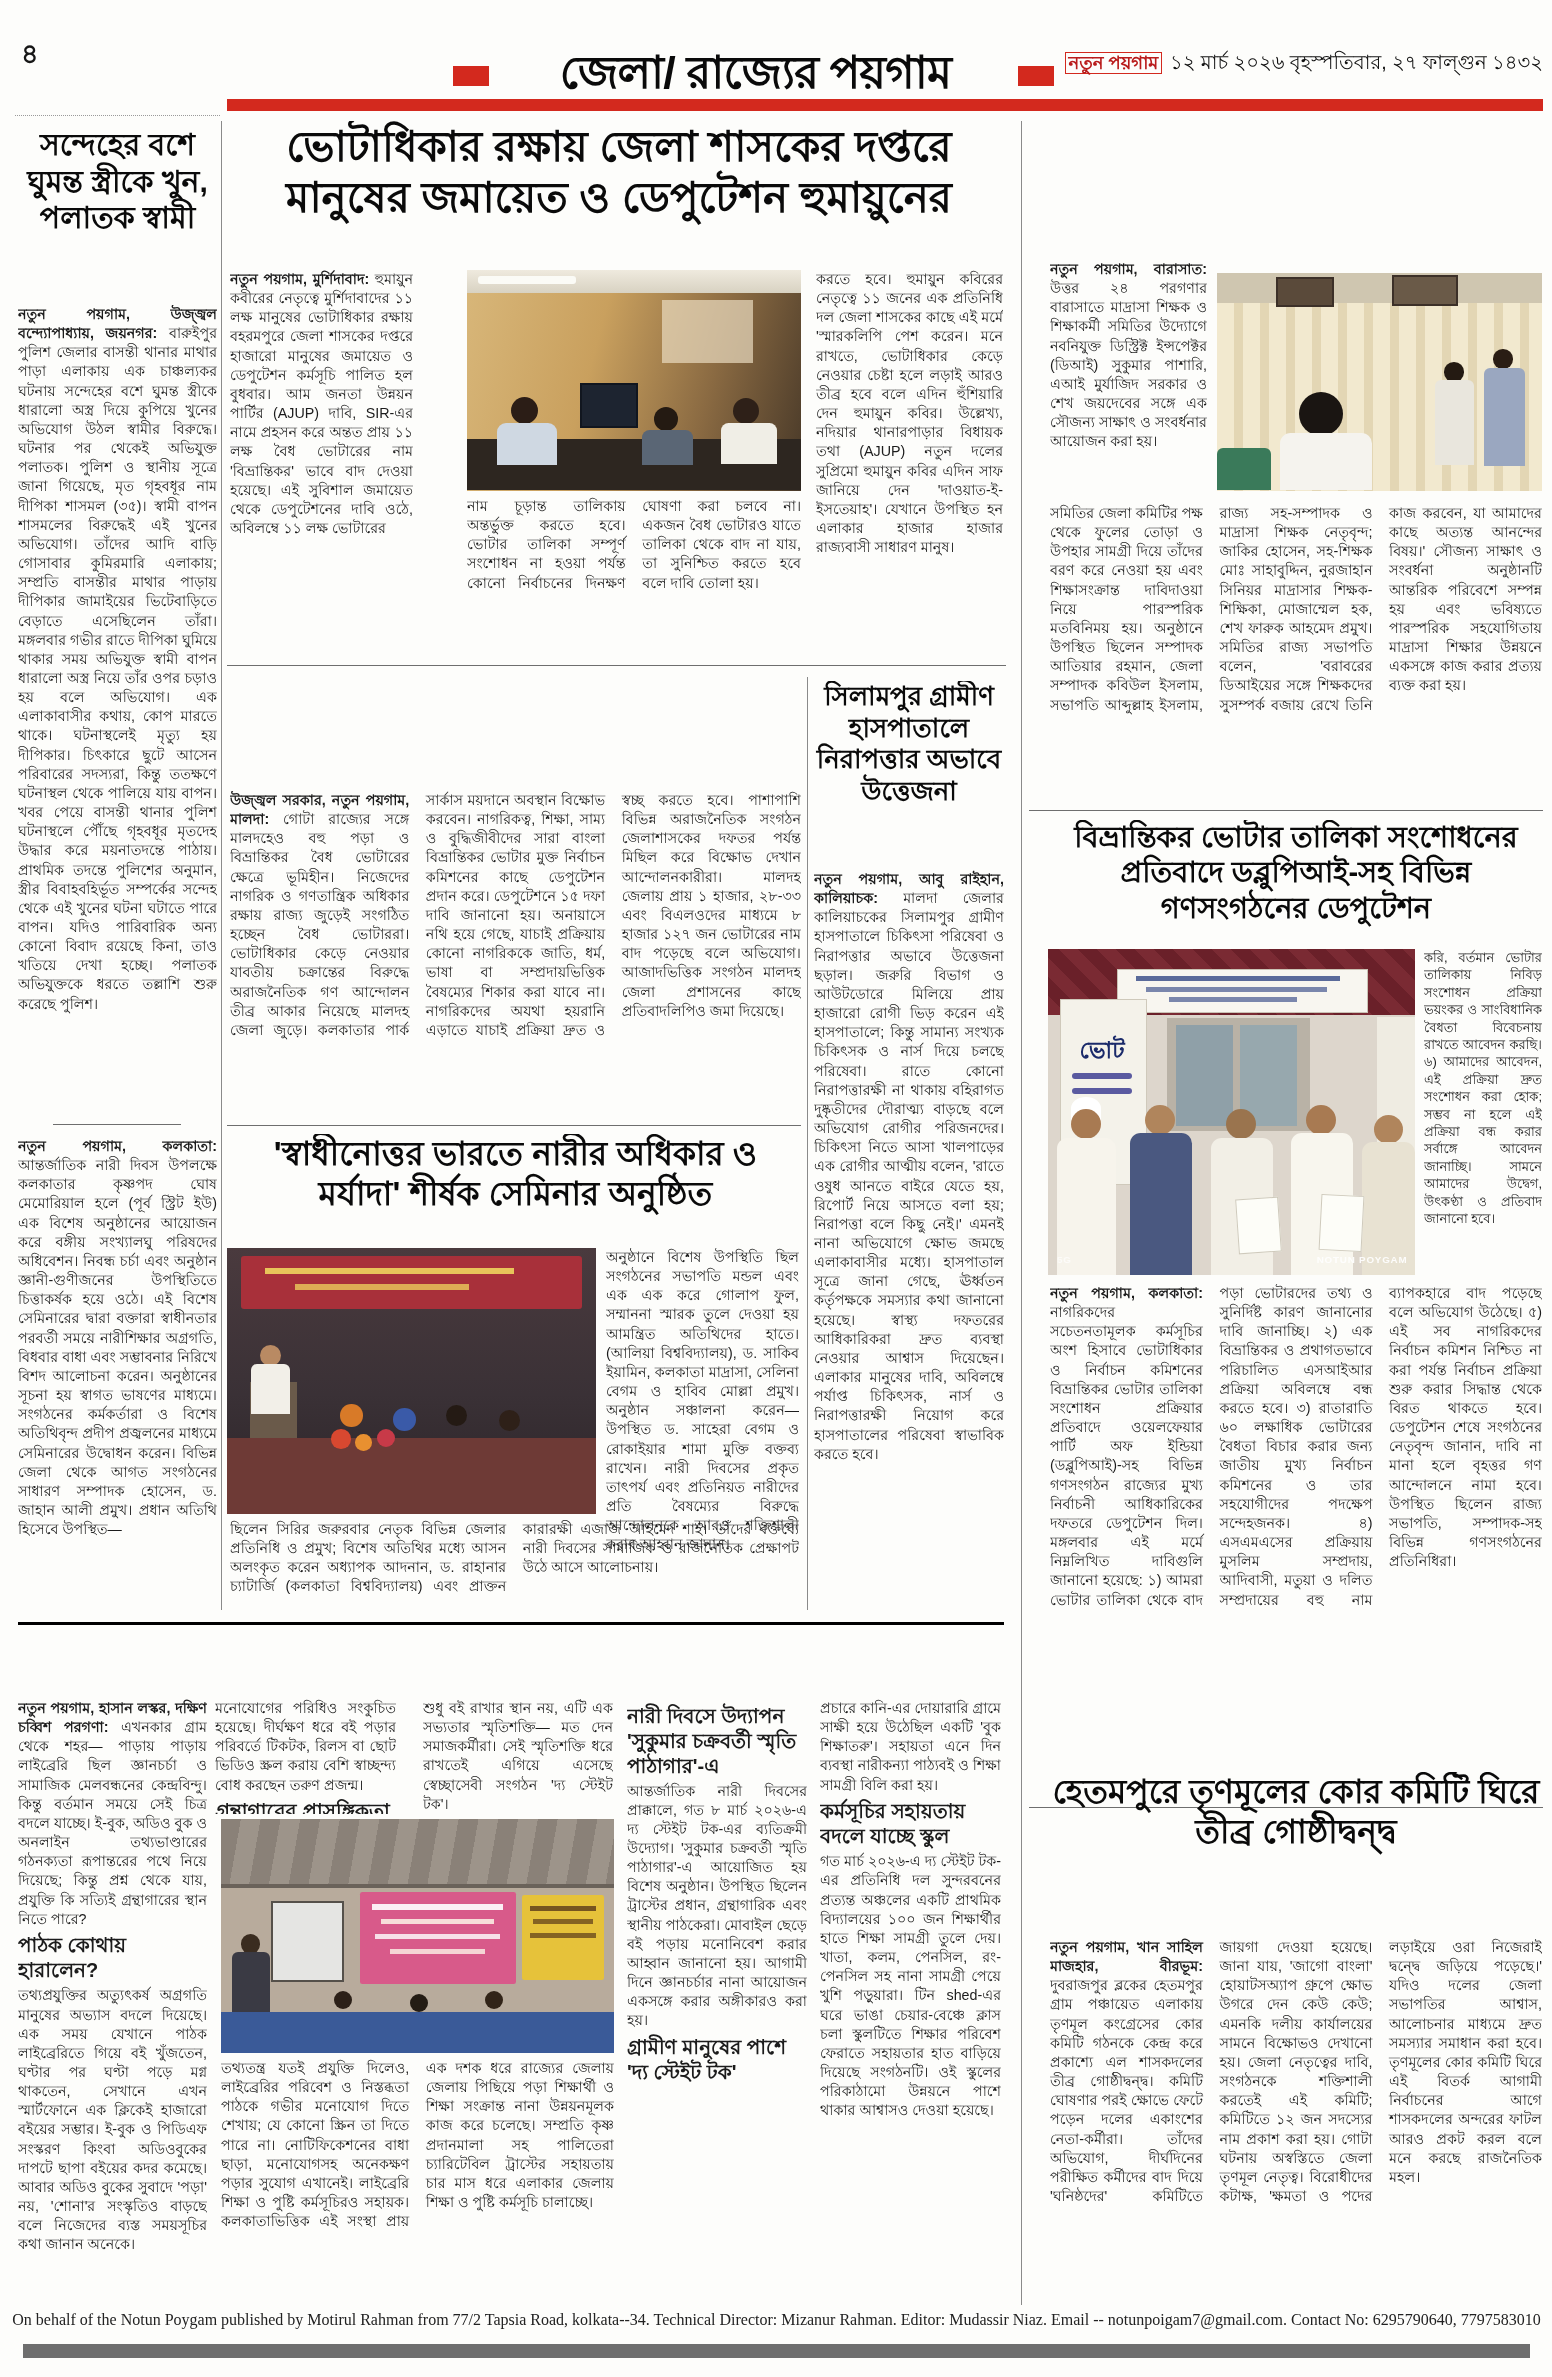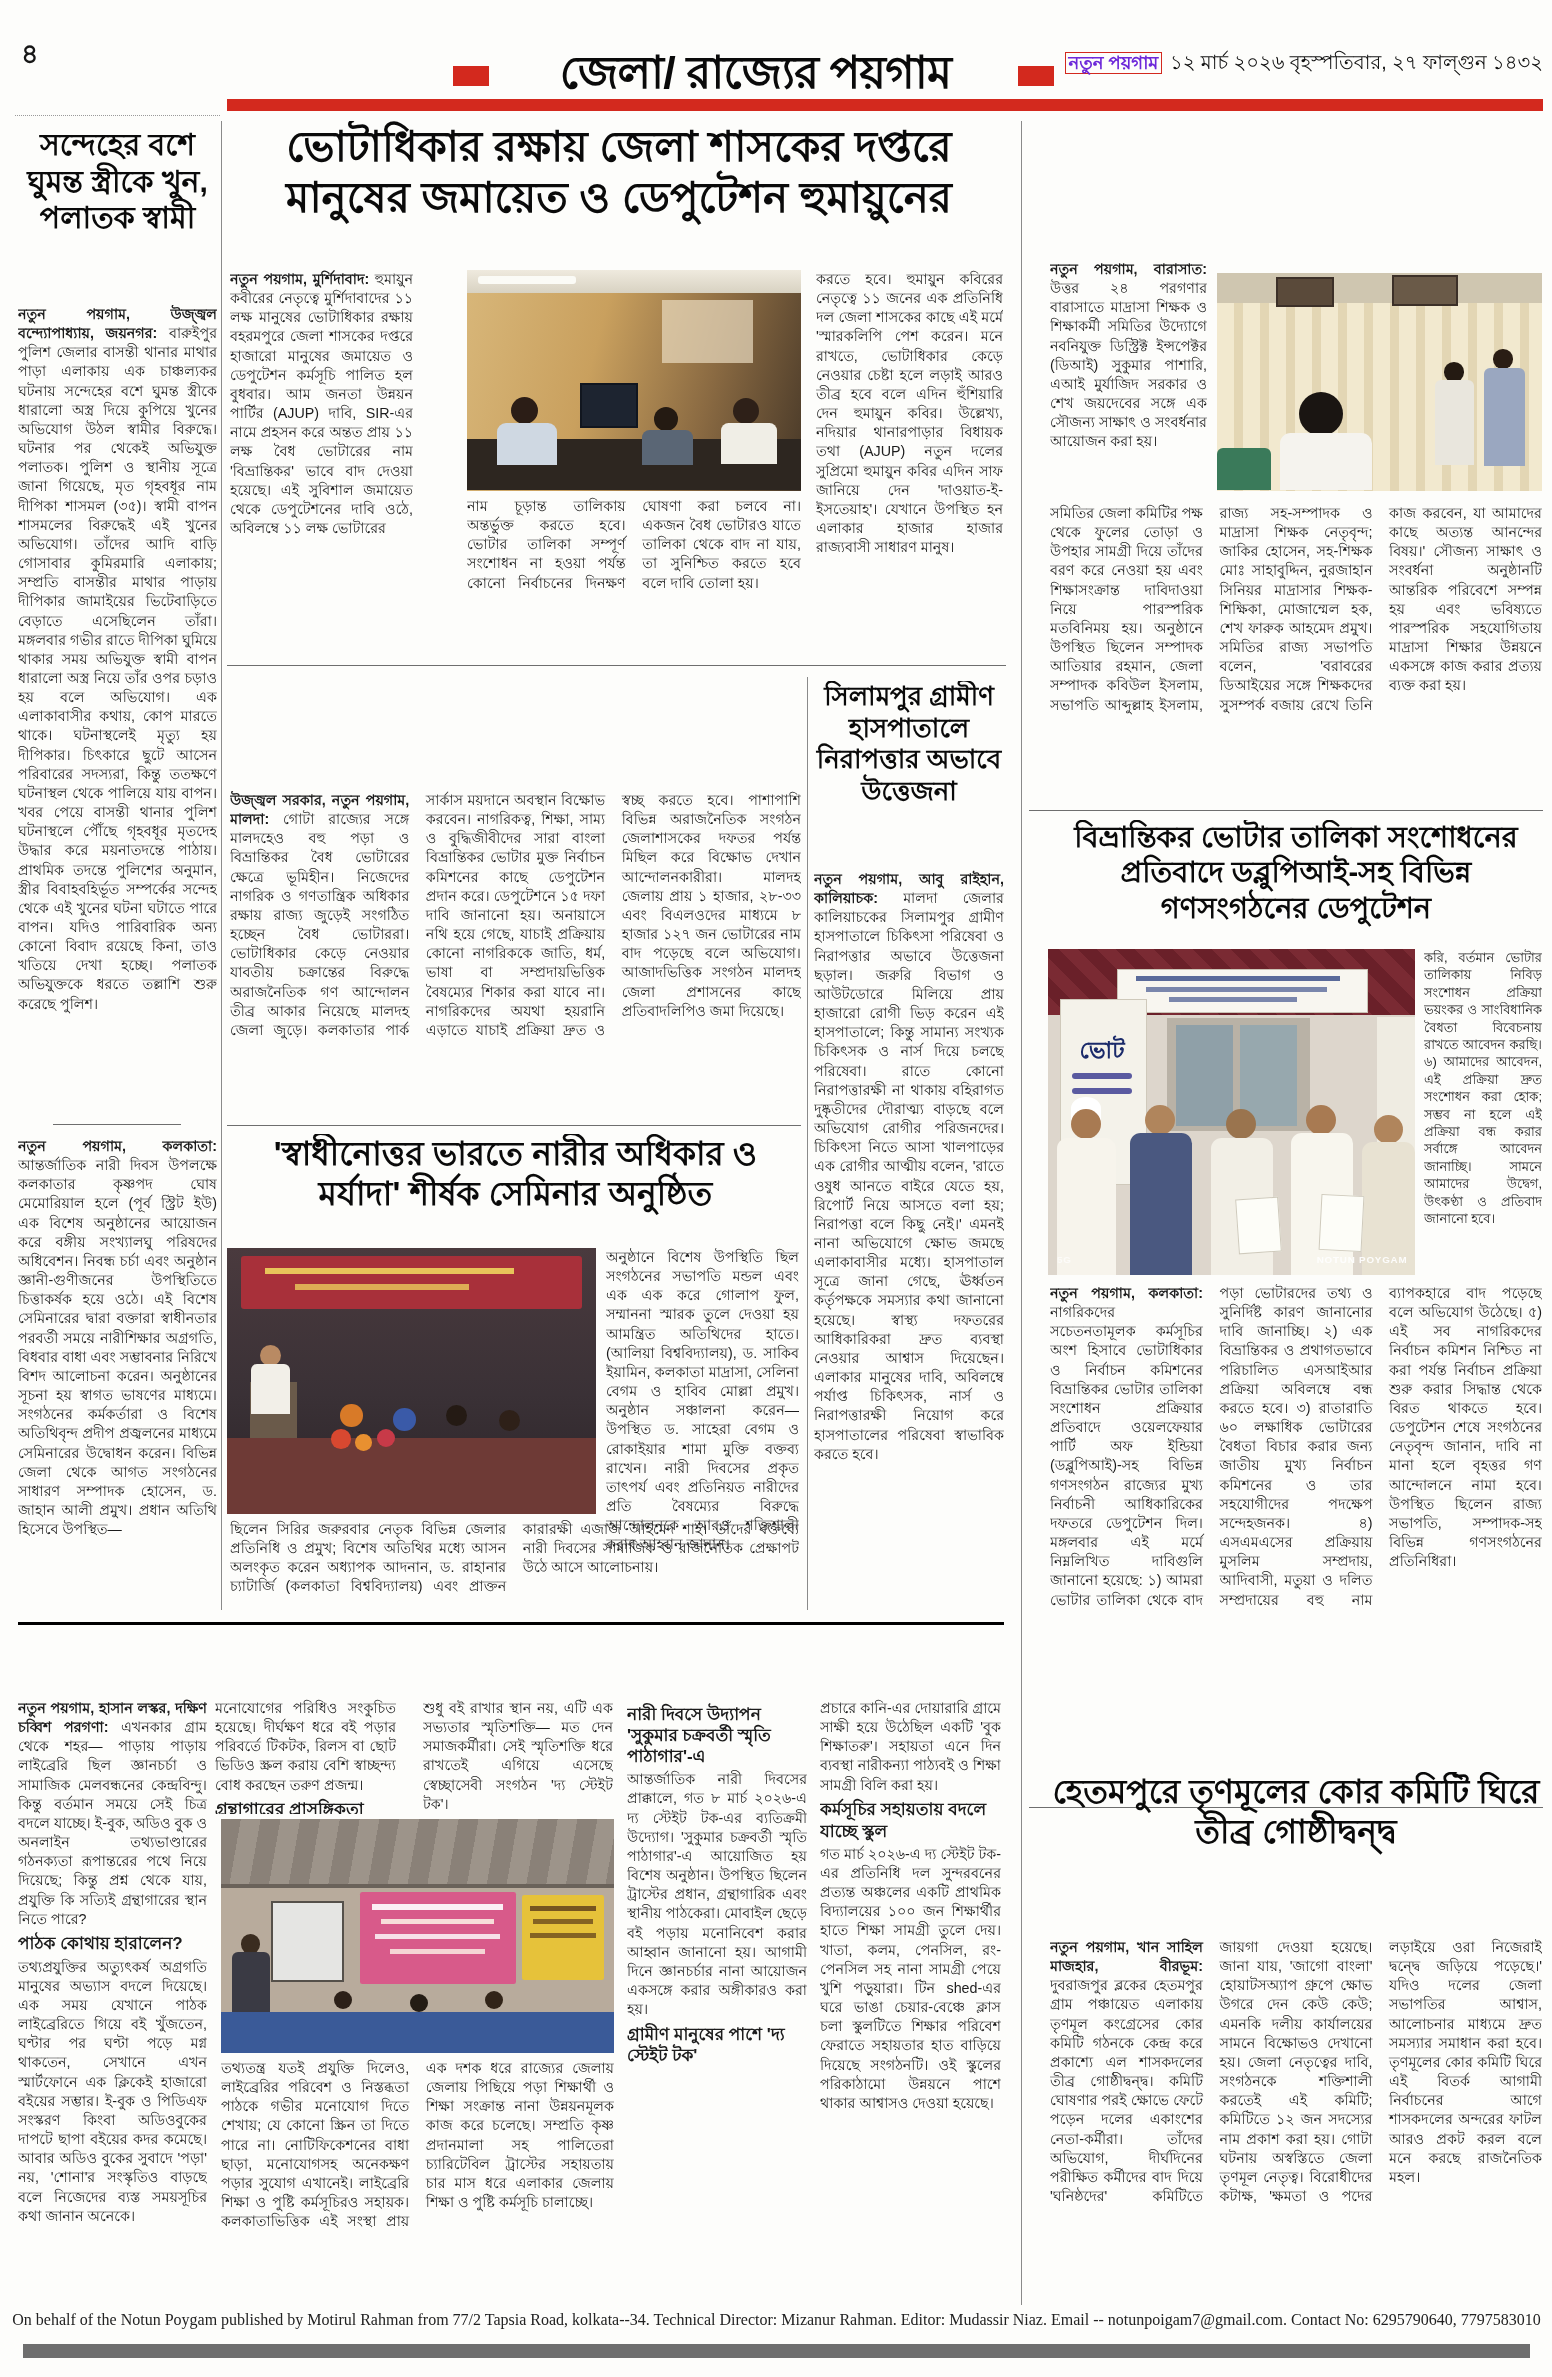--- a/index.html
+++ b/index.html
@@ -12,29 +12,29 @@
   .txt{font-size:14.3px;line-height:1.34;text-align:justify;overflow:hidden;color:#1c1c1c;}
   .txt .byline{font-weight:bold;}
   .hl{font-weight:bold;color:#0a0a0a;text-align:center;line-height:1.22;overflow:hidden;}
   .cols2{column-count:2;column-gap:16.6px;}
   .cols3{column-count:3;column-gap:16.6px;}
   .vrule{width:0.8px;background:#8a8a8a;}
   .hrule{height:0.8px;background:#6e6e6e;}
   .hrule-thick{height:3px;background:#000;}
   .hrule-red{background:#d3291e;}
   .dotted{border-top:1.5px dotted #9a9a9a;height:0;}
-  .subhead{font-weight:bold;font-size:17px;line-height:1.25;margin:4.5px 0 3px 0;text-align:left;}
+  .subhead{font-weight:bold;font-size:20px;line-height:1.25;margin:4.5px 0 3px 0;text-align:left;}
   .photo{overflow:hidden;background:#ccc;}
   .photo > div{position:absolute;}
   .wm{font-size:9.8px;color:#fff;opacity:.92;font-weight:bold;letter-spacing:0.8px;}
   
   .masthead-bar{width:36px;height:19.6px;background:#d3291e;}
   #masthead-title{font-size:45px;font-weight:bold;color:#0a0a0a;letter-spacing:-0.8px;}
   #dateline{font-size:19.6px;color:#111;}
-  #brand{color:#6d28d9;font-weight:bold;font-size:18px;border:0.8px solid #d3291e;padding:0 3px;margin-right:7.6px;}
+  #brand{color:#b91c1c;font-weight:bold;font-size:18px;border:0.8px solid #d3291e;padding:0 3px;margin-right:7.6px;}
   #pageno{font-size:27px;font-weight:bold;}
   #footer-line{font-family:"Liberation Serif","DejaVu Serif",serif;font-size:16px;color:#222;text-align:center;}
 </style>
 </head>
 <body>
 
 <div id="paper">
 
   <div id="pageno" class="abs" style="left:21px;top:33px;">৪</div>
 

